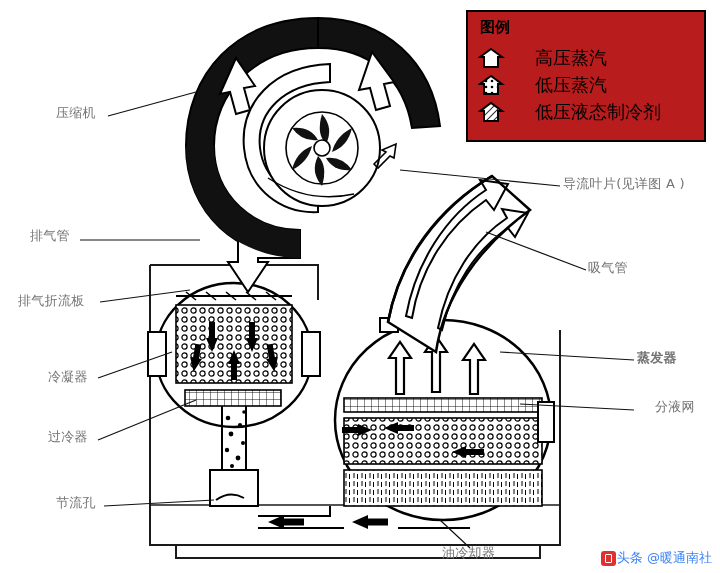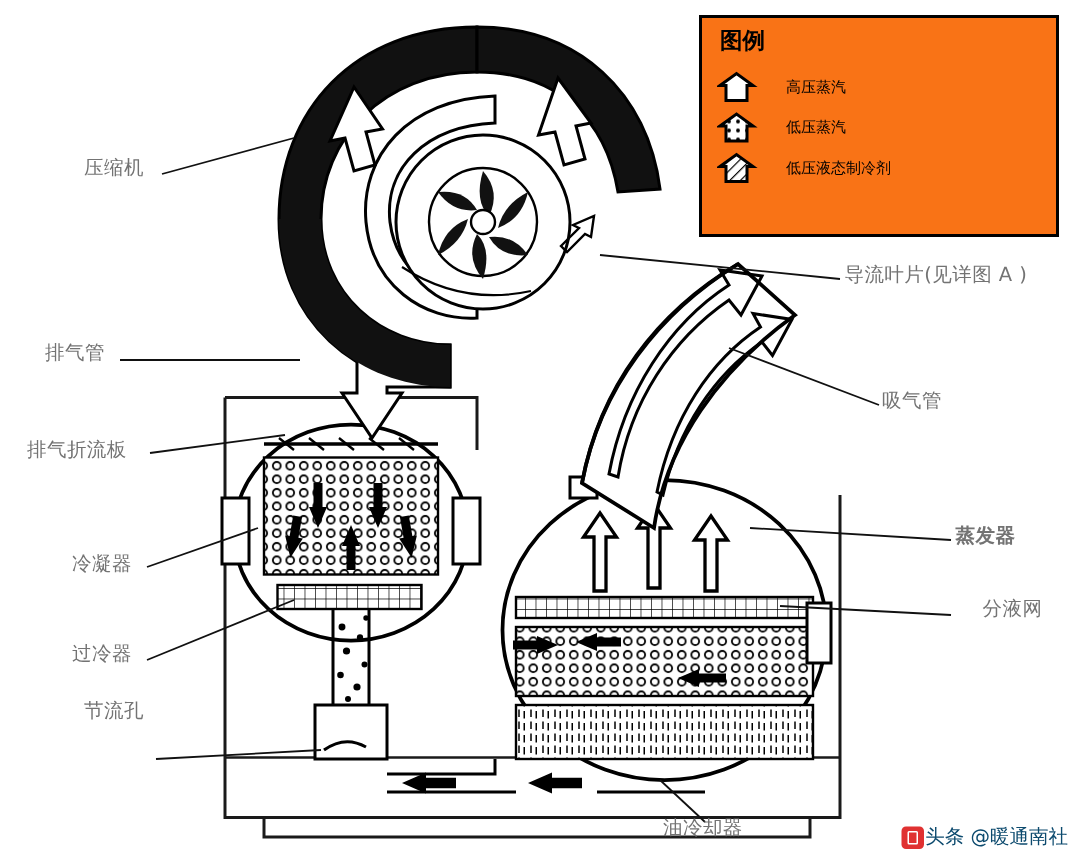--- a/index.html
+++ b/index.html
@@ -33,23 +33,23 @@
     line-height: 1.15;
     color: #737373;
     white-space: nowrap;
     letter-spacing: 0.3px;
   }
   .legend-box {
     position: absolute;
     left: 466px;
     top: 10px;
     width: 240px;
-    height: 148px;
+    height: 132px;
     border: 2px solid #000;
-    background: #f97316;
+    background: #b91c1c;
     box-sizing: border-box;
   }
   .legend-title {
     position: absolute;
     left: 12px;
     top: 6px;
     font-size: 15px;
     font-weight: bold;
   }
   .legend-rows {
@@ -63,30 +63,30 @@
     align-items: center;
     height: 27px;
   }
   .legend-sym {
     width: 44px;
     height: 24px;
     flex: 0 0 44px;
     display: block;
   }
   .legend-text {
-    font-size: 10px;
-    margin-left: 2px;
+    font-size: 18px;
+    margin-left: 13px;
     white-space: nowrap;
   }
   .watermark {
     position: absolute;
     right: 8px;
     bottom: 6px;
     font-size: 13px;
-    color: #0c4a6e;
+    color: #3b82f6;
     display: flex;
     align-items: center;
     gap: 1px;
   }
   .wm-icon {
     width: 15px;
     height: 15px;
     border-radius: 3px;
     background: #e03131;
     display: inline-block;
@@ -270,22 +270,22 @@
       <path d="M634 360 L500 352"></path>
       <path d="M634 410 L520 404"></path>
       <path d="M470 548 L440 520"></path>
     </g>
   </svg>
 
   <div class="label" style="left:56px; top:106px;">压缩机</div>
   <div class="label" style="left:30px; top:229px;">排气管</div>
   <div class="label" style="left:18px; top:294px;">排气折流板</div>
   <div class="label" style="left:48px; top:370px;">冷凝器</div>
-  <div class="label" style="left:48px; top:430px;">过冷器</div>
-  <div class="label" style="left:56px; top:468px;">节流孔</div>
+  <div class="label" style="left:48px; top:430px;font-family:Liberation Serif, serif;">过冷器</div>
+  <div class="label" style="left:56px; top:496px;">节流孔</div>
   <div class="label" style="left:563px; top:177px;">导流叶片(见详图 A )</div>
   <div class="label" style="left:588px; top:261px;">吸气管</div>
   <div class="label" style="left:637px; top:351px;font-weight:bold;">蒸发器</div>
   <div class="label" style="left:637px; top:400px;margin-left:18px;">分液网</div>
   <div class="label" style="left:442px; top:546px;">油冷却器</div>
 
   <div class="legend-box">
     <div class="legend-title">图例</div>
     <div class="legend-rows">
 

